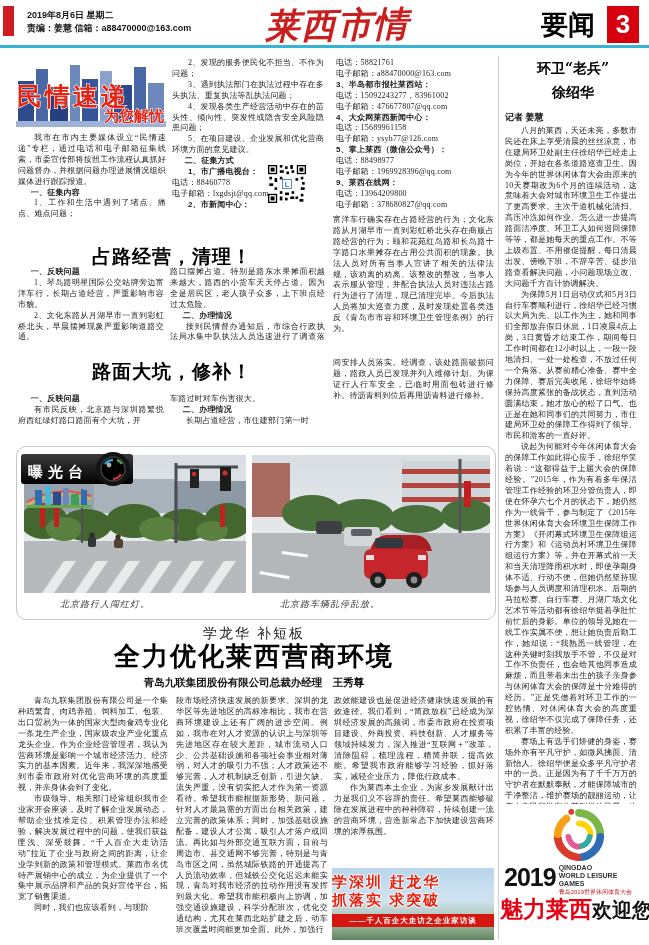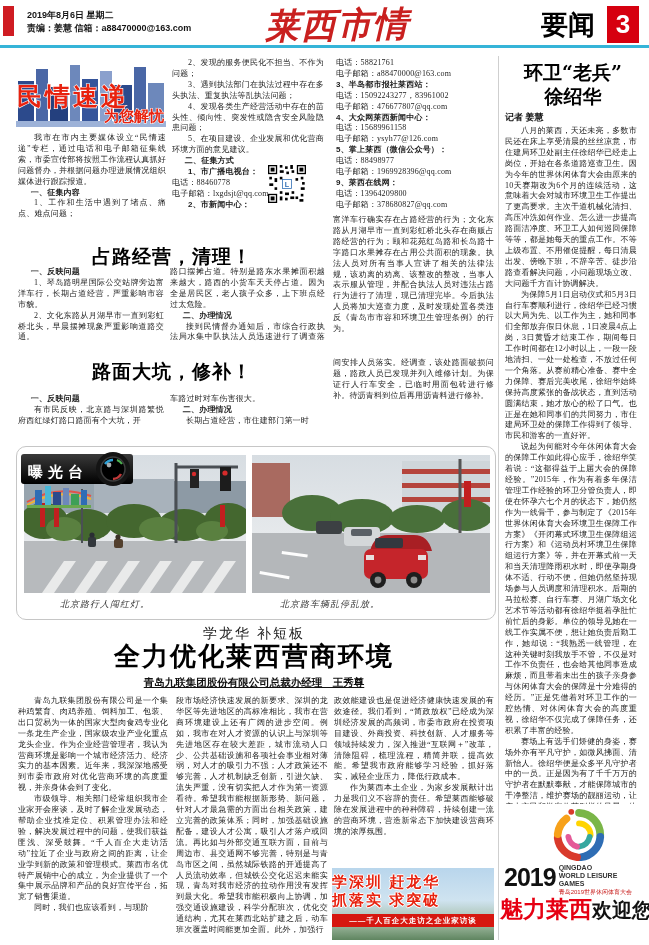--- a/index.html
+++ b/index.html
@@ -49,36 +49,36 @@
   #exp-badge{left:21px;top:450px;width:120px;height:60px;}
   .caption{position:absolute;font-size:9px;color:#333;font-style:italic;letter-spacing:1px;}
   #exp-cap1{left:60px;top:598px;width:190px;}
   #exp-cap2{left:280px;top:598px;width:200px;}
   
   #biz-kicker{left:14px;top:625px;width:480px;text-align:center;
               font:14px/16px "Liberation Sans","DejaVu Sans",sans-serif;color:#222;letter-spacing:2px;}
   #biz-title{left:14px;top:641px;width:480px;text-align:center;
              font:900 26px/30px "Liberation Sans","DejaVu Sans",sans-serif;color:#000;letter-spacing:2px;}
   #biz-byline{left:14px;top:675px;width:480px;text-align:center;
-              font:bold 10.5px/14px "Liberation Sans","DejaVu Sans",sans-serif;color:#111;text-decoration:underline;}
+              font:bold 10.5px/14px "Liberation Sans","DejaVu Sans",sans-serif;color:#111;}
   #biz-c1{left:18px;top:696px;width:150px;height:247px;}
   #biz-c2{left:176px;top:696px;width:152px;height:247px;}
   #biz-c3{left:334px;top:696px;width:160px;height:168px;}
   
   #ad-box{left:332px;top:868px;width:162px;height:72px;overflow:hidden;
           background:linear-gradient(#b9d6ec 0%,#cfe3f0 45%,#9fb9a0 78%,#5f8560 100%);}
   .ad-line{text-align:left;font:900 15px/18px "Liberation Sans","DejaVu Sans",sans-serif;color:#e8220f;
            letter-spacing:2px;
            text-shadow:-1px 0 #fff,1px 0 #fff,0 -1px #fff,0 1px #fff;}
   #ad-l1{margin-top:5px;}
   #ad-ribbon{position:absolute;left:0;right:0;top:46px;height:13px;background:#d6170f;color:#fff;
              font:bold 7.5px/13px "Liberation Sans",sans-serif;text-align:center;letter-spacing:1px;}
   
   .hw-title{position:absolute;left:503px;width:140px;text-align:center;
-            font-family:"DejaVu Serif","Liberation Serif",serif;font-weight:900;font-size:19px;color:#000;}
+            font-family:"DejaVu Serif","Liberation Serif",serif;font-weight:900;font-size:14px;color:#000;}
   #hw-t1{top:60px;}
   #hw-t2{top:84px;}
   #hw-byline{left:505px;top:111px;width:130px;font:bold 9px/12px "Liberation Sans",sans-serif;color:#111;}
   #hw-body{left:505px;top:126px;width:132px;height:678px;}
   
   #lg-swirl{left:548px;top:806px;width:62px;height:58px;}
   #lg-row{left:504px;top:864px;width:140px;display:flex;align-items:flex-start;gap:3px;}
   #lg-year{font:900 25px/26px "Liberation Sans","DejaVu Sans",sans-serif;color:#111;letter-spacing:-1px;}
   .lg-small{font:bold 7px/8px "Liberation Sans",sans-serif;color:#333;}
   .lg-cn{font:6px/8px "Liberation Sans",sans-serif;color:#c9201f;}

